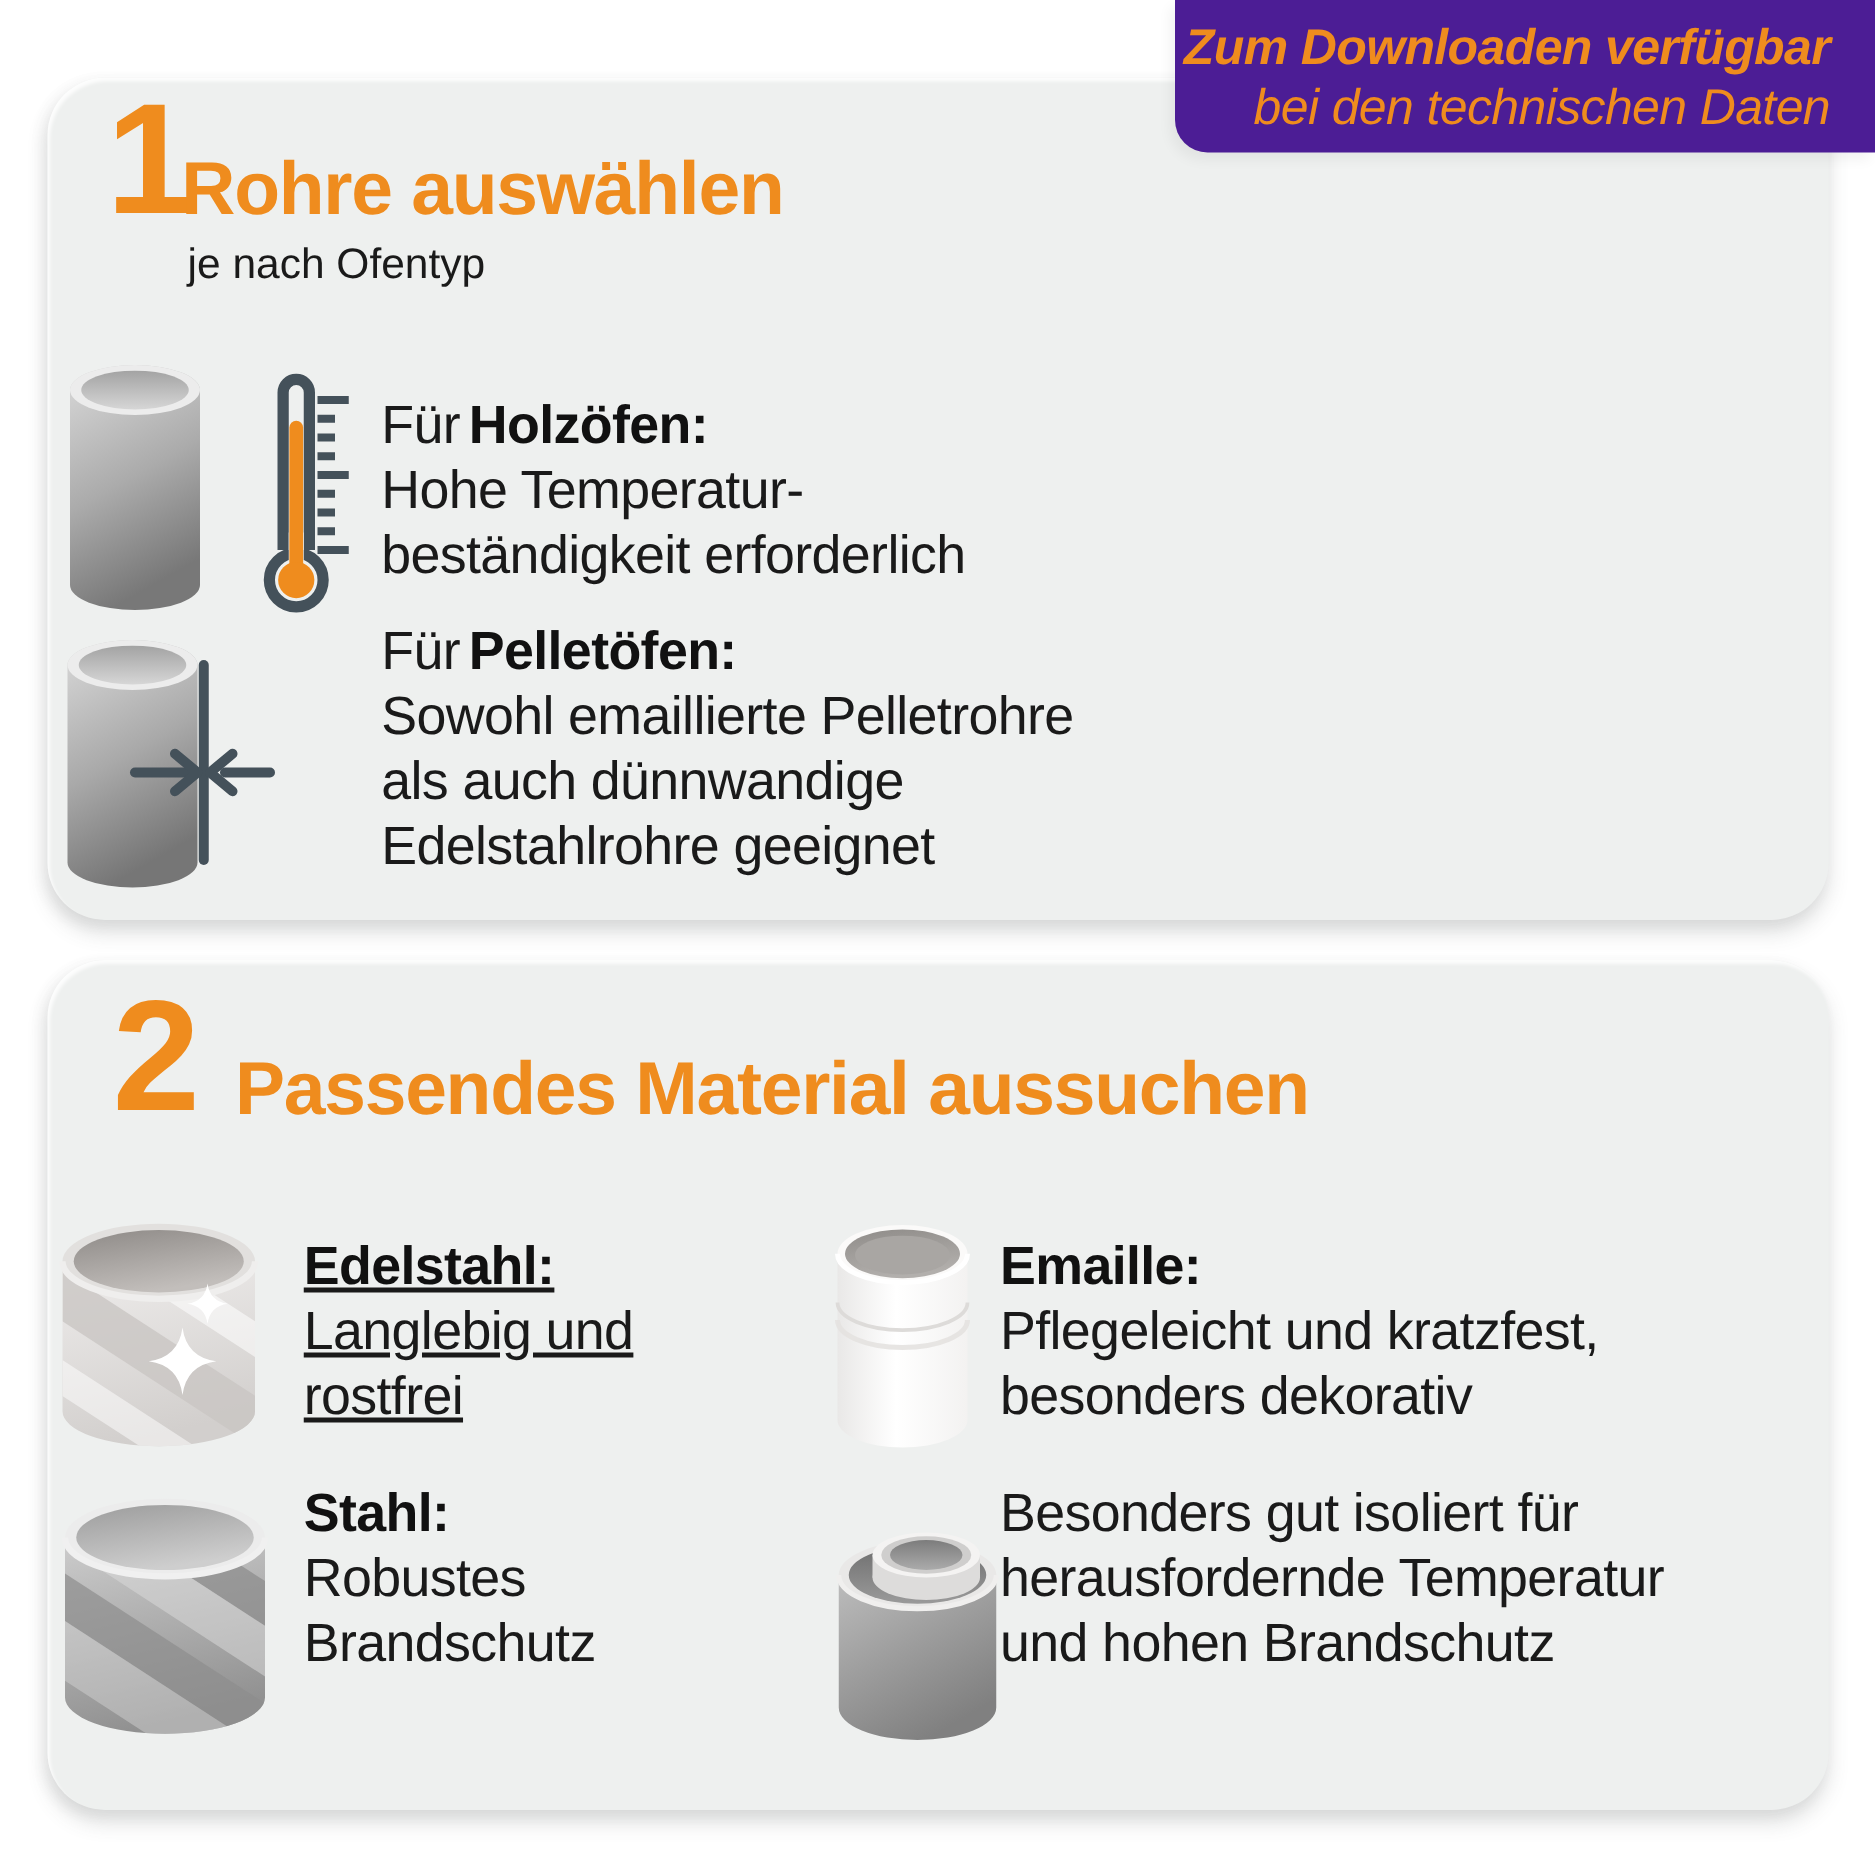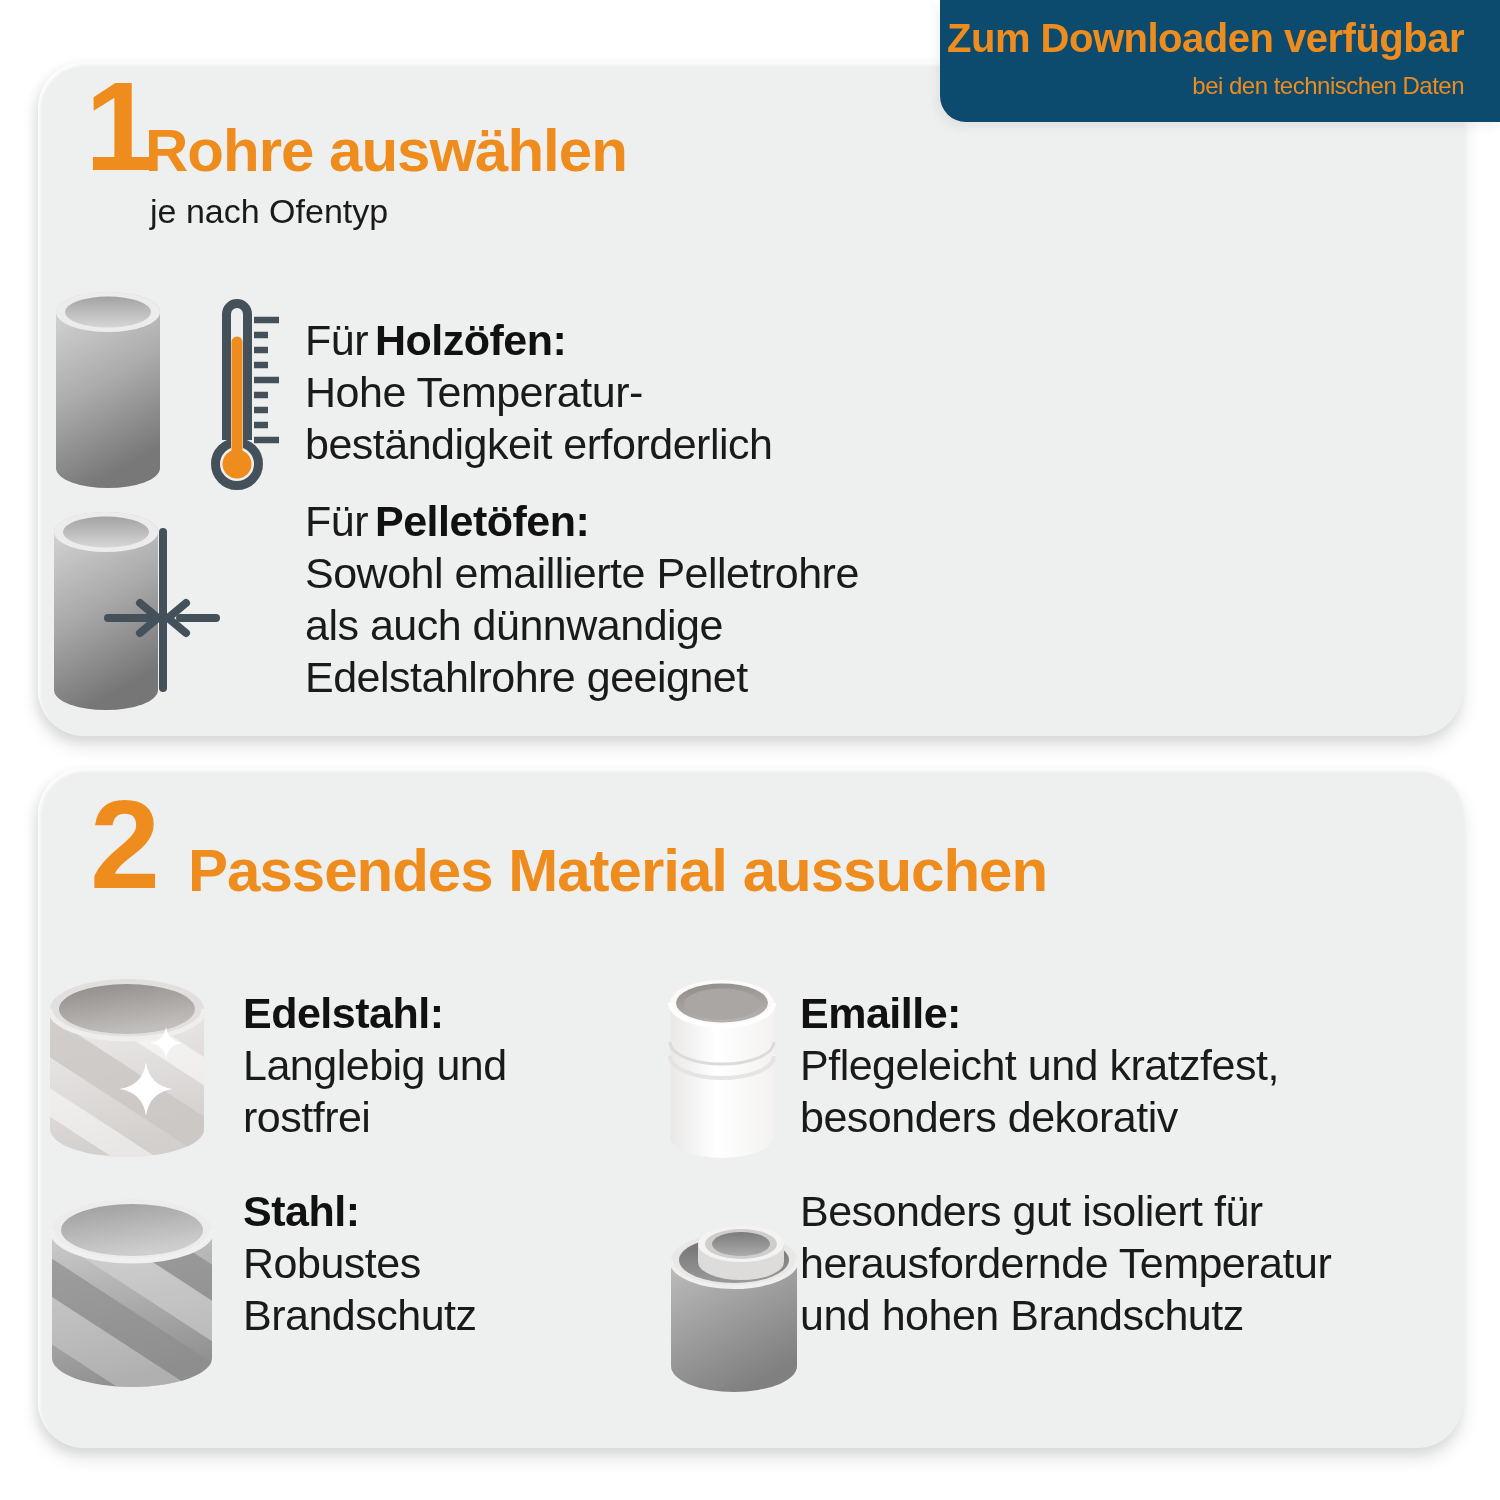--- a/index.html
+++ b/index.html
@@ -8,26 +8,26 @@
     font-family:"Liberation Sans", sans-serif;color:#1a1a1a;overflow:hidden;
   }
   .panel{
     position:absolute;left:38px;width:1425px;background:#eef0ef;border-radius:46px;
     box-shadow:0 10px 16px rgba(80,85,84,0.18), -4px 4px 10px rgba(80,85,84,0.07),
                inset 2px 3px 3px rgba(255,255,255,0.85);
   }
   #panel1{top:62px;height:674px;}
   #panel2{top:768px;height:680px;}
   .badge{
-    position:absolute;left:940px;top:0;width:560px;height:122px;background:#0c4a6e;
+    position:absolute;left:940px;top:0;width:560px;height:122px;background:#4c1d95;
     border-radius:0 0 0 26px;text-align:right;padding:14px 36px 0 0;box-sizing:border-box;
-    box-shadow:-4px 6px 10px rgba(0,0,0,0.05);z-index:5;
+    box-shadow:-4px 6px 10px rgba(0,0,0,0.05);z-index:5;font-style:italic;
   }
   .badge .l1{font-size:40px;font-weight:bold;color:#ef8c1e;line-height:48px;letter-spacing:-0.5px;}
-  .badge .l2{font-size:24px;color:#ef8c1e;line-height:48px;letter-spacing:-0.5px;}
+  .badge .l2{font-size:40px;color:#ef8c1e;line-height:48px;letter-spacing:-0.5px;}
   .step-number{
     position:absolute;font-size:126px;font-weight:bold;color:#ef8c1e;line-height:1;letter-spacing:-2px;
   }
   .step-title{
     position:absolute;font-size:60px;font-weight:bold;color:#ef8c1e;line-height:1;letter-spacing:-1px;white-space:nowrap;
   }
   .step-subtitle{position:absolute;font-size:34px;color:#1a1a1a;line-height:1;}
   .txt{position:absolute;font-size:43px;line-height:52px;letter-spacing:-0.5px;white-space:nowrap;}
   .txt b{font-weight:bold;color:#111;}
   .lead{margin-right:7px;}
@@ -149,21 +149,21 @@
           <rect x="-70" y="90" width="320" height="34" fill="#c9c5c3" opacity="0.8"></rect>
           <rect x="-70" y="150" width="320" height="24" fill="#ffffff" opacity="0.5"></rect>
         </g>
       </g>
       <path d="M158 32 A77 30 0 0 1 4 32" fill="none" stroke="#efeeed" stroke-width="5"></path>
       <g fill="#ffffff">
         <path transform="translate(120,66) scale(0.6)" d="M0 -27 Q3.2 -3.2 27 0 Q3.2 3.2 0 27 Q-3.2 3.2 -27 0 Q-3.2 -3.2 0 -27 Z"></path>
         <path transform="translate(100,112)" d="M0 -27 Q3.2 -3.2 27 0 Q3.2 3.2 0 27 Q-3.2 3.2 -27 0 Q-3.2 -3.2 0 -27 Z"></path>
       </g>
     </svg>
-    <div class="txt" style="left:205px;top:219px;">
+    <div class="txt" style="left:205px;top:219px;text-decoration:underline;">
       <div class="term-line"><b>Edelstahl:</b></div>
       <div>Langlebig und</div>
       <div>rostfrei</div>
     </div>
 
     <svg class="icon" style="left:628px;top:210px;" width="112" height="184" viewBox="0 0 112 184">
       <defs>
         <linearGradient id="emb" x1="0" y1="0" x2="1" y2="0">
           <stop offset="0" stop-color="#e9e8e7"></stop>
             <stop offset="0.45" stop-color="#ffffff"></stop>

